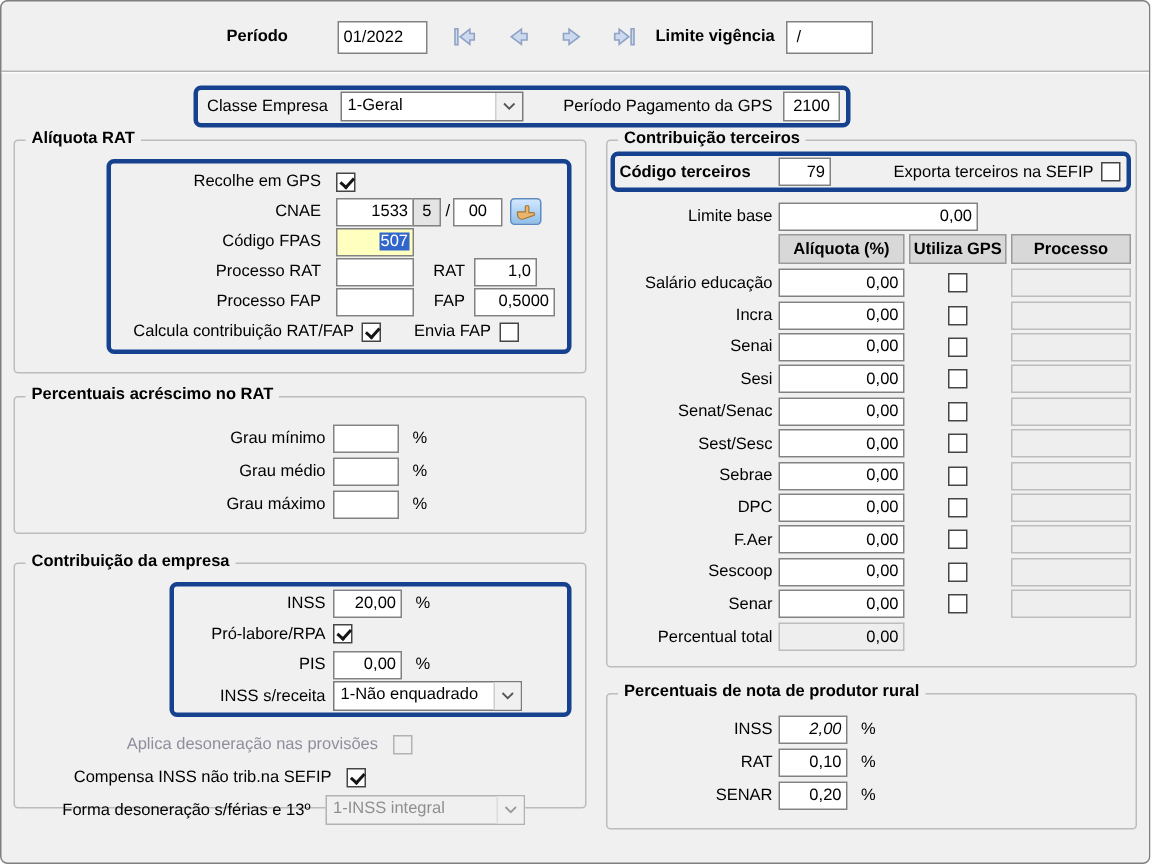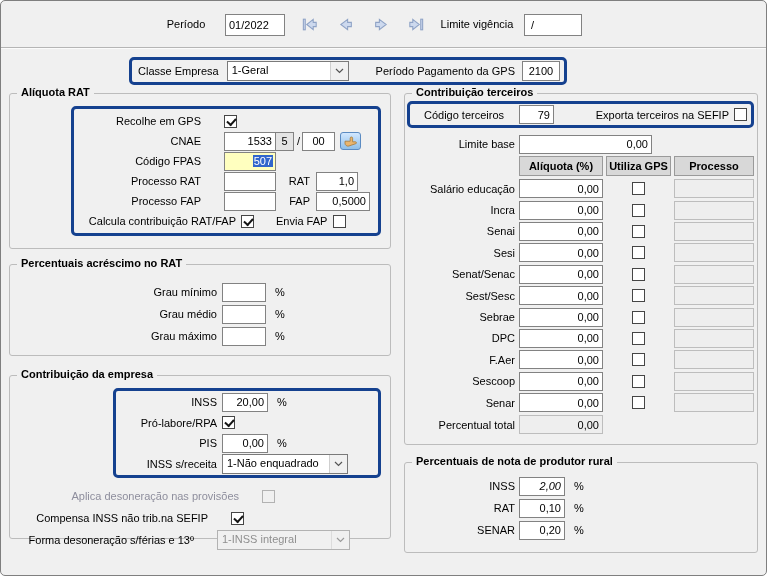--- a/index.html
+++ b/index.html
@@ -4,41 +4,41 @@
 <style>
   html,body { margin:0; padding:0; background:#ffffff; }
   body { width:767px; height:576px; font-family:"Liberation Sans", sans-serif; }
   .window {
     position:relative; width:767px; height:576px; box-sizing:border-box;
     background:#f0f0f0; border:1px solid #7f7f7f; border-radius:5px;
     font-size:11px; color:#000; overflow:hidden;
   }
   .abs { position:absolute; }
   .lbl { white-space:nowrap; }
-  .r { text-align:center; }
+  .r { text-align:left;font-weight:bold; }
 
   
   .tb { box-sizing:border-box; height:19px; border:1px solid #828282; background:#fff;
         font-family:inherit; font-size:11px; color:#000; padding:0 3px; outline:none; }
   .tb.num { text-align:right; }
   .tb.ctr { text-align:center; }
   .tb.dis { background:#eeeeee; border-color:#bdbdbd; }
   .tb.big { height:22px; }
 
   
   .group { position:absolute; border:1px solid #bcbcbc; border-radius:3px; box-sizing:border-box; }
   .gtitle { position:absolute; top:-8px; left:7px; background:#f0f0f0; padding:0 4px;
             font-weight:bold; white-space:nowrap; }
 
   
   .hl { border:3px solid #15418f; border-radius:5px; box-sizing:border-box; }
 
   
   .frow { display:flex; align-items:center; height:20px; }
-  .rlbl  { flex:0 0 146px; text-align:right; padding-right:23px; box-sizing:border-box; white-space:nowrap; }
+  .rlbl  { flex:0 0 146px; text-align:right; padding-right:10px; box-sizing:border-box; white-space:nowrap; }
   .rlbl-wide { flex:0 0 163px; text-align:right; padding-right:5px; box-sizing:border-box; white-space:nowrap; }
   .rlbl2 { flex:0 0 212px; text-align:right; padding-right:5px; box-sizing:border-box; white-space:nowrap; }
   .rlbl3 { flex:0 0 102px; text-align:right; padding-right:5px; box-sizing:border-box; white-space:nowrap; }
   .rlbl4 { flex:0 0 114px; text-align:right; padding-right:4px; box-sizing:border-box; white-space:nowrap; }
   .sublbl { flex:0 0 40px; text-align:right; padding-right:6px; box-sizing:border-box; }
   .pct { margin-left:9px; }
 
   
   .chk { width:13px; height:13px; box-sizing:border-box; border:1px solid #454545;
          background:#fff; position:relative; flex:0 0 13px; display:inline-block; }

